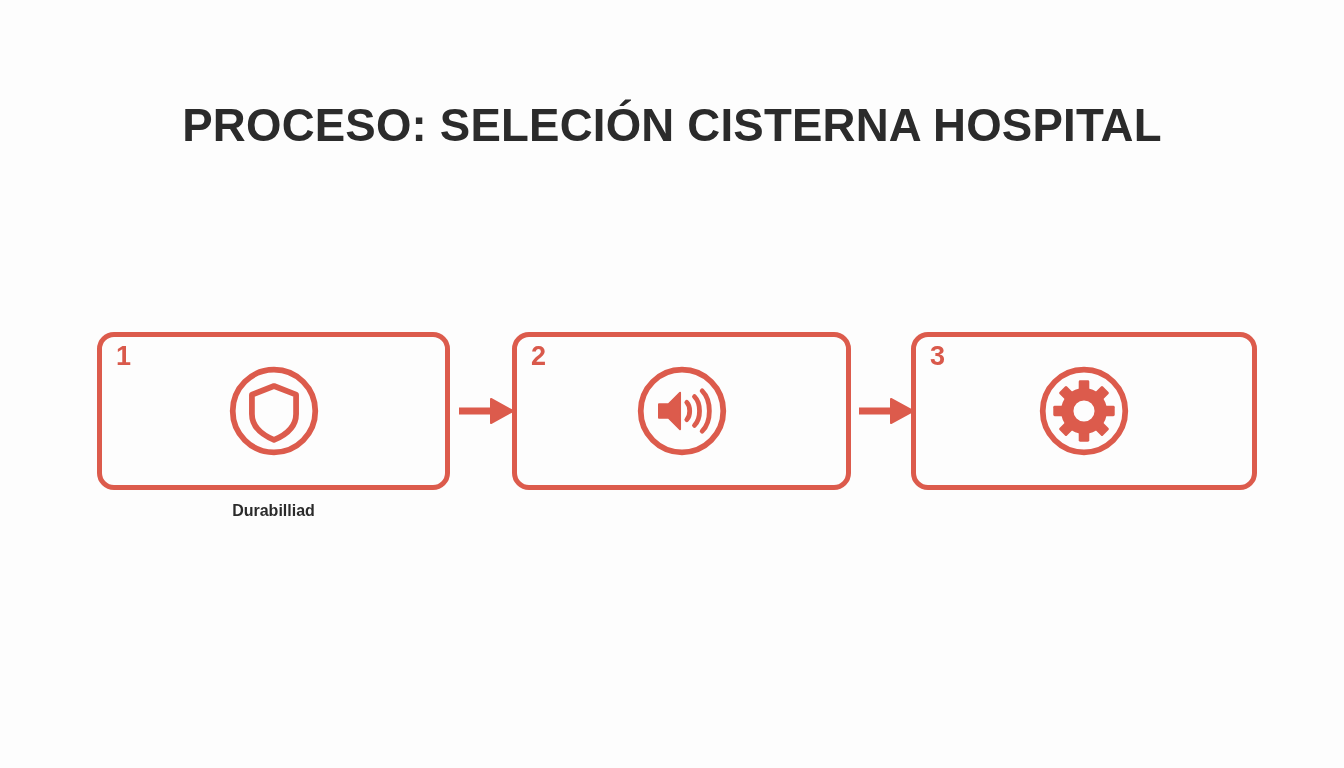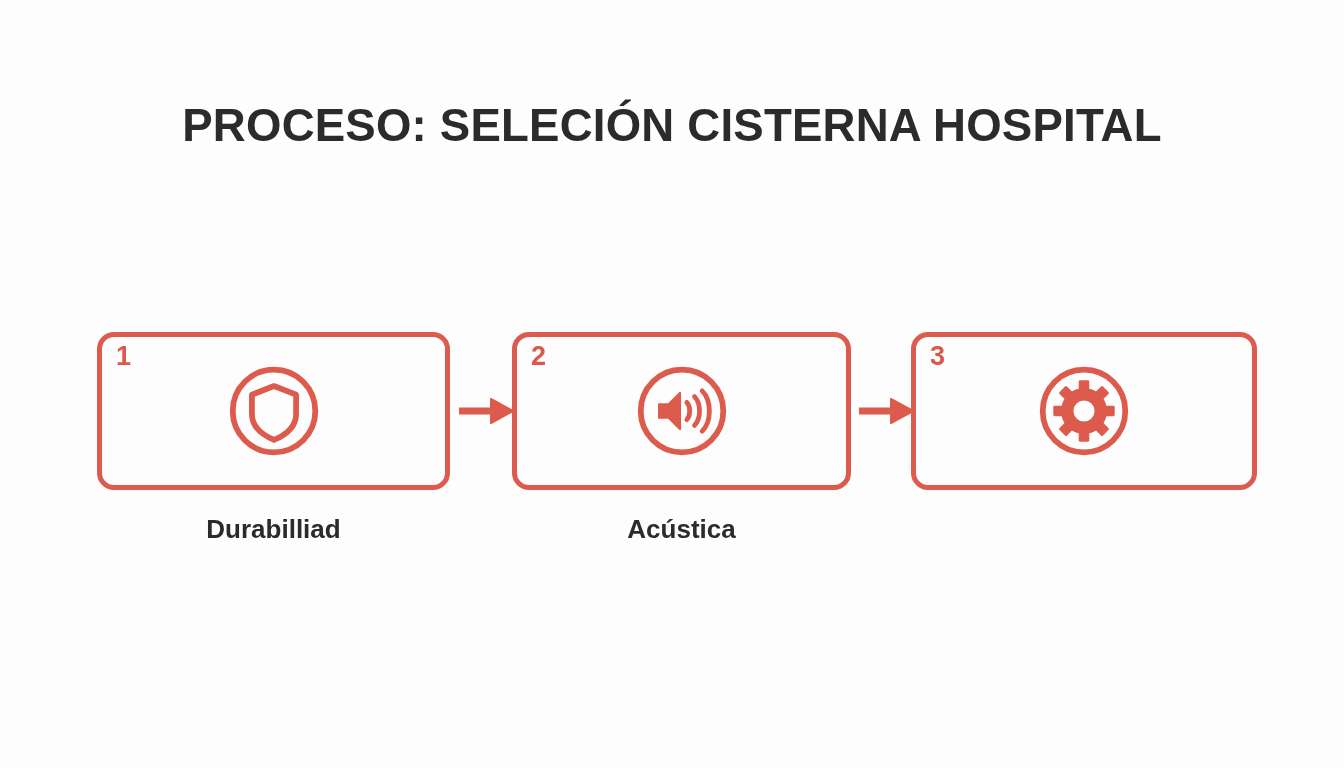--- a/index.html
+++ b/index.html
@@ -88,23 +88,23 @@
     align-items: center;
     justify-content: center;
   }
   .icon-wrap svg {
     display: block;
     width: 96px;
     height: 96px;
   }
 
   .step-label {
-    margin-top: 24px;
+    margin-top: 11px;
     text-align: center;
-    font-size: 26px;
+    font-size: 16px;
     font-weight: 700;
     color: #2b2b2b;
     line-height: 1.2;
     white-space: nowrap;
   }
 
   
   .arrow {
     position: absolute;
     top: 66px;
@@ -150,21 +150,20 @@
         <div class="icon-wrap">
           <svg viewBox="0 0 100 100" xmlns="http://www.w3.org/2000/svg" aria-hidden="true">
             <circle cx="50" cy="50" r="43" fill="none" stroke="#dc5b4c" stroke-width="6"></circle>
             <path d="M26 43 L36 43 L48 31 L48 69 L36 57 L26 57 Z" fill="#dc5b4c" stroke="#dc5b4c" stroke-width="2" stroke-linejoin="round"></path>
             <path d="M55 41 C59 45 59 55 55 59" fill="none" stroke="#dc5b4c" stroke-width="5" stroke-linecap="round"></path>
             <path d="M63 35 C70 42 70 58 63 65" fill="none" stroke="#dc5b4c" stroke-width="5" stroke-linecap="round"></path>
             <path d="M71 29 C81 39 81 61 71 71" fill="none" stroke="#dc5b4c" stroke-width="5" stroke-linecap="round"></path>
           </svg>
         </div>
       </div>
-      <div class="step-label">Acústica</div>
     </div>
 
     <div class="arrow arrow-2">
       <svg viewBox="0 0 56 26" xmlns="http://www.w3.org/2000/svg" aria-hidden="true">
         <rect x="0" y="9.5" width="36" height="7" fill="#dc5b4c"></rect>
         <path d="M32 1 L54 13 L32 25 Z" fill="#dc5b4c" stroke="#dc5b4c" stroke-width="2" stroke-linejoin="round"></path>
       </svg>
     </div>
 
     <div class="step step-3">

